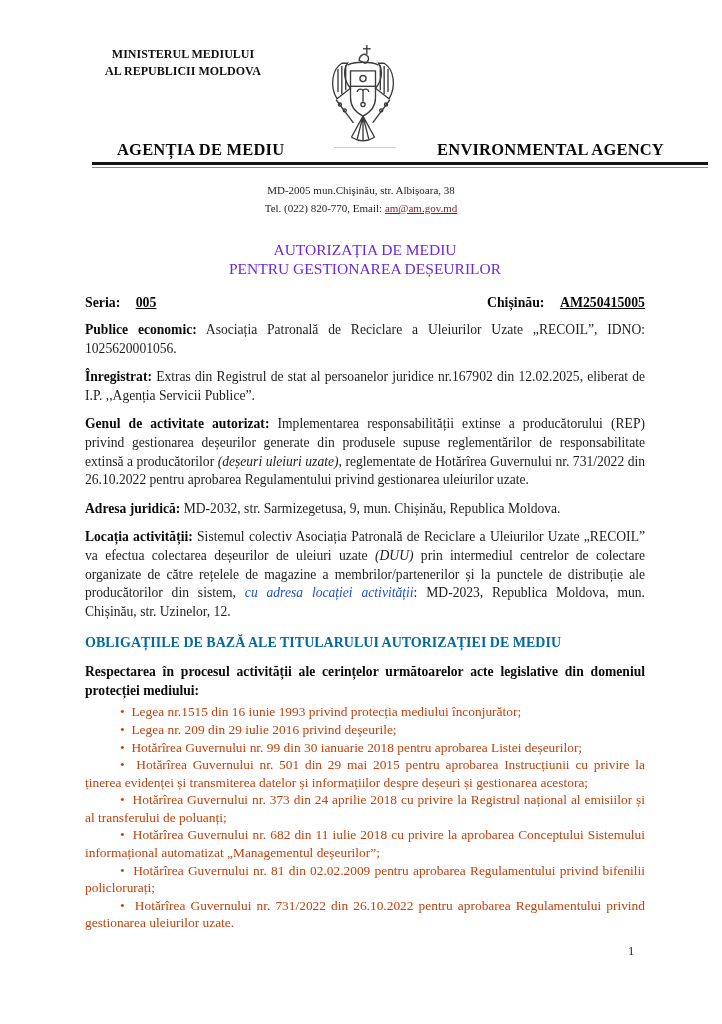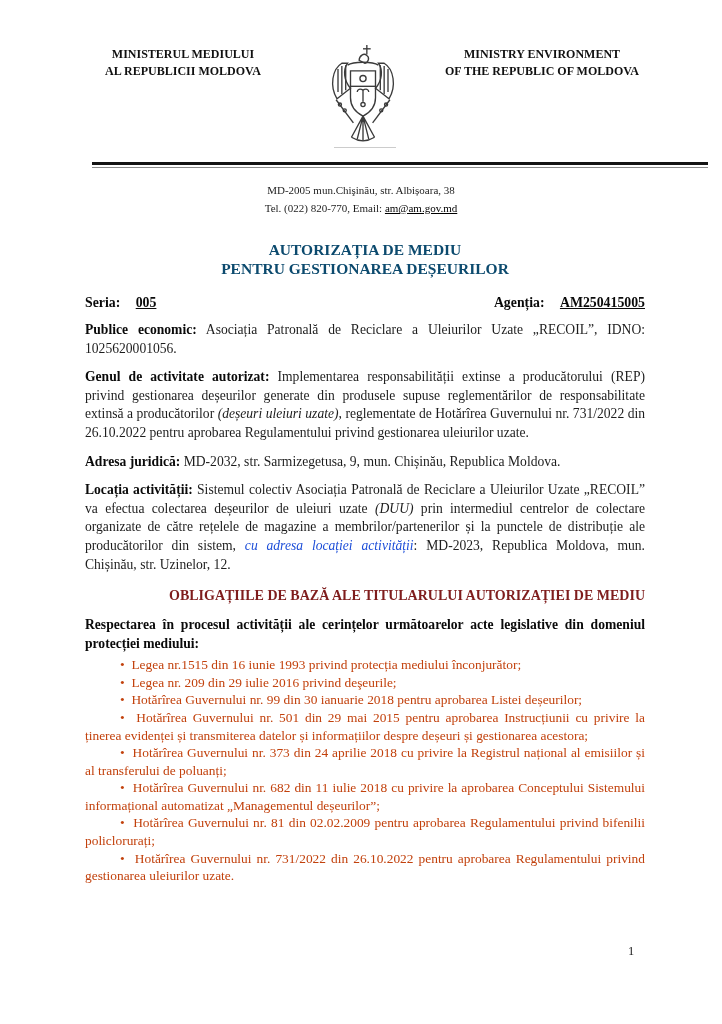--- a/index.html
+++ b/index.html
@@ -34,43 +34,43 @@
   .agency-row .ro{margin-left:25px;}
   .agency-row .en{margin-right:44px;}
   .rule{
     position:absolute;top:162px;left:92px;width:616px;height:2px;
     border-top:3px solid #141414;border-bottom:1px solid #8a8a8a;
   }
   .contact{
     position:absolute;top:181px;left:0;width:722px;
     text-align:center;font-size:11px;line-height:18px;color:#1c1c1c;
   }
-  .contact a{color:#000000;text-decoration:underline;}
+  .contact a{color:#7f1d1d;text-decoration:underline;}
   
   .content{
     position:absolute;top:240px;left:85px;width:560px;
   }
   .doc-title{
-    text-align:center;font-weight:bold;font-size:15.5px;line-height:19px;color:#0c4a6e;
+    text-align:center;font-weight:normal;font-size:15.5px;line-height:19px;color:#6d28d9;
   }
   .serial-row{
     margin-top:17px;display:flex;justify-content:space-between;
     font-weight:bold;font-size:13.8px;color:#0a0a0a;
   }
   .serial-row u{text-decoration:underline;margin-left:12px;}
   .para{
     margin-top:10px;font-size:13.6px;line-height:18.6px;
     text-align:justify;color:#1c1c1c;
   }
   .para b{color:#0a0a0a;}
   .para .it{font-style:italic;}
   .para .bi{font-style:italic;font-weight:normal;color:#1d4ed8;}
   .section-heading{
-    margin-top:13px;text-align:right;font-weight:bold;font-size:14px;
-    color:#7f1d1d;line-height:18px;
+    margin-top:13px;text-align:left;font-weight:bold;font-size:14px;
+    color:#0369a1;line-height:18px;
   }
   .intro{
     margin-top:10px;font-weight:bold;font-size:13.6px;line-height:19px;
     text-align:justify;color:#0a0a0a;
   }
   .bullet{
     font-size:13.4px;line-height:17.6px;text-align:justify;
     text-indent:35px;color:#c2410c;
   }
   .bullet::before{content:"\2022\a0\a0";}
@@ -124,47 +124,48 @@
       <line x1="68" y1="58" x2="50" y2="82"></line>
         <circle cx="64" cy="63" r="1.6"></circle>
         <circle cx="59" cy="69" r="1.6"></circle>
 
       <path d="M40,75 L28,97 M40,75 L34,99 M40,75 L40,101 M40,75 L46,99 M40,75 L52,97"></path>
       <path d="M28,97 C36,102 44,102 52,97"></path>
     </svg>
   </div>
   <div class="coat-underline"></div>
 
-  <div class="ministry ministry-right">
-    <div>MINISTRY ENVIRONMENT</div>
-    <div>OF THE REPUBLIC OF MOLDOVA</div>
+
+  <div class="agency-row">
+    <span class="ro">AGENȚIA DE MEDIU</span>
+    <span class="en">ENVIRONMENTAL AGENCY</span>
   </div>
-
 
   <div class="rule"></div>
 
   <div class="contact">
     <div>MD-2005 mun.Chişinău, str. Albișoara, 38</div>
     <div><span>Tel. (022) 820-770, Email: </span><a href="#">am@am.gov.md</a></div>
   </div>
 
   <div class="content">
 
     <div class="doc-title">
       <div>AUTORIZAȚIA DE MEDIU</div>
       <div>PENTRU GESTIONAREA DEȘEURILOR</div>
     </div>
 
     <div class="serial-row">
       <span><span>Seria: </span><u>005</u></span>
-      <span><span>Agenția: </span><u>AM250415005</u></span>
+      <span><span>Chișinău: </span><u>AM250415005</u></span>
     </div>
 
     <div class="para"><b>Publice economic:</b><span> Asociația Patronală de Reciclare a Uleiurilor Uzate „RECOIL”, IDNO: 1025620001056.</span></div>
 
+    <div class="para"><b>Înregistrat:</b><span> Extras din Registrul de stat al persoanelor juridice nr.167902 din 12.02.2025, eliberat de I.P. ,,Agenția Servicii Publice”.</span></div>
 
     <div class="para"><b>Genul de activitate autorizat:</b><span> Implementarea responsabilității extinse a producătorului (REP) privind gestionarea deșeurilor generate din produsele supuse reglementărilor de responsabilitate extinsă a producătorilor </span><span class="it">(deșeuri uleiuri uzate)</span><span>, reglementate de Hotărîrea Guvernului nr. 731/2022 din 26.10.2022 pentru aprobarea Regulamentului privind gestionarea uleiurilor uzate.</span></div>
 
     <div class="para"><b>Adresa juridică:</b><span> MD-2032, str. Sarmizegetusa, 9, mun. Chișinău, Republica Moldova.</span></div>
 
     <div class="para"><b>Locația activității:</b><span> Sistemul colectiv Asociația Patronală de Reciclare a Uleiurilor Uzate „RECOIL” va efectua colectarea deșeurilor de uleiuri uzate </span><span class="it">(DUU)</span><span> prin intermediul centrelor de colectare organizate de către rețelele de magazine a membrilor/partenerilor și la punctele de distribuție ale producătorilor din sistem, </span><span class="bi">cu adresa locației activității</span><span>: MD-2023, Republica Moldova, mun. Chișinău, str. Uzinelor, 12.</span></div>
 
     <div class="section-heading">OBLIGAȚIILE DE BAZĂ ALE TITULARULUI AUTORIZAȚIEI DE MEDIU</div>
 
     <div class="intro">Respectarea în procesul activității ale cerințelor următoarelor acte legislative din domeniul protecției mediului:</div>

